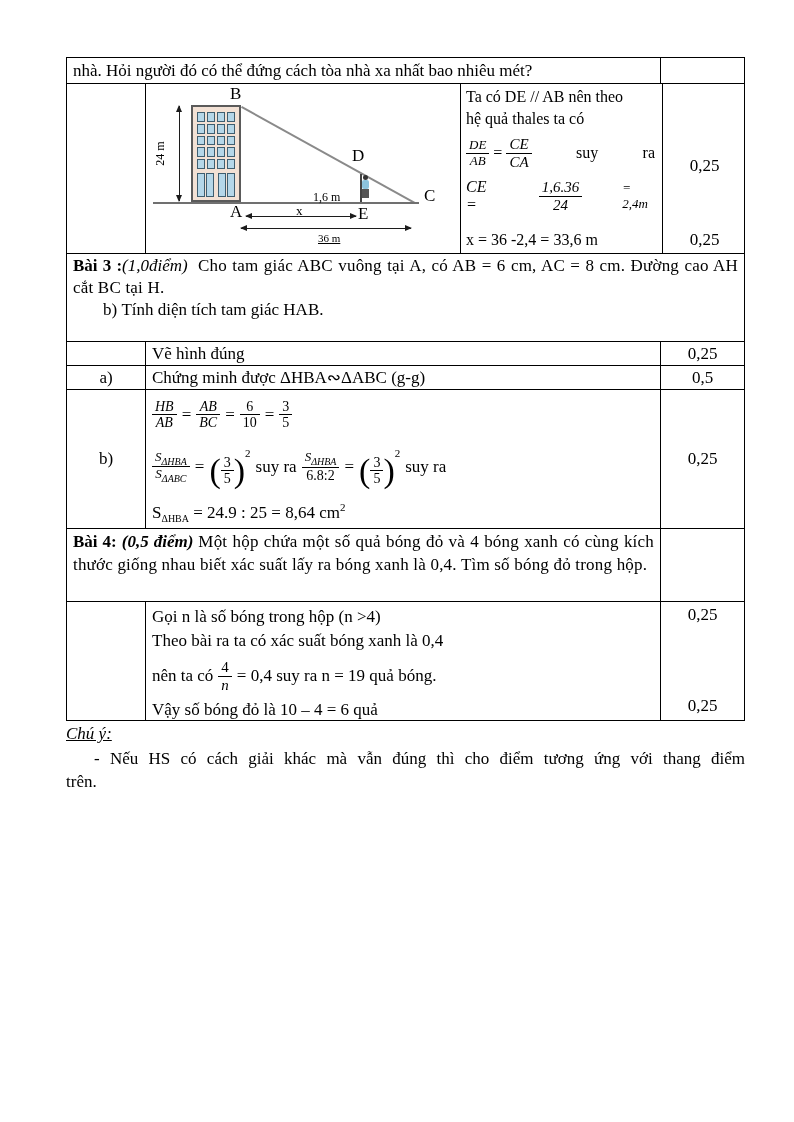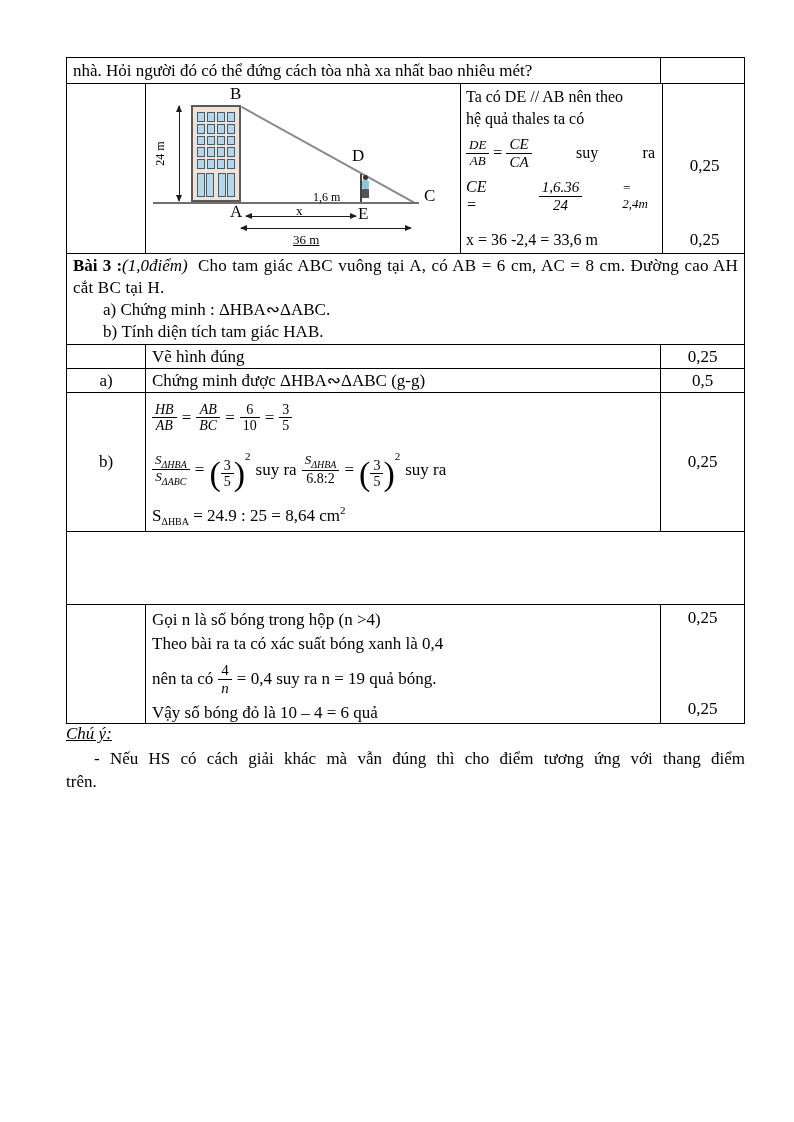--- a/index.html
+++ b/index.html
@@ -126,21 +126,21 @@
           <span class="ptlabel" style="left:206px;top:62px;">D</span>
           <span class="ptlabel" style="left:278px;top:102px;">C</span>
           <span class="ptlabel" style="left:84px;top:118px;">A</span>
           <span class="ptlabel" style="left:212px;top:120px;">E</span>
           <span class="smlabel" style="left:167px;top:106px;">1,6 m</span>
 
           <div class="harrow" style="left:100px;top:132px;width:110px;"></div>
           <span class="smlabel" style="left:150px;top:119px;font-size:13px;">x</span>
 
           <div class="harrow" style="left:95px;top:144px;width:170px;"></div>
-          <span class="smlabel" style="left:147px;top:148px;font-size:13px;text-decoration:underline;">36 m</span>
+          <span class="smlabel" style="left:172px;top:148px;font-size:11px;text-decoration:underline;">36 m</span>
         </div>
       </div>
       <div class="cell c-sol" style="font-size:16px;">
         <div style="line-height:22px;">Ta có DE // AB nên theo</div>
         <div style="line-height:22px;">hệ quả thales ta có</div>
         <div class="mrow" style="margin-top:6px;justify-content:space-between;padding-right:2px;">
           <span class="mrow" style="gap:4px;">
             <span class="fr it" style="font-size:13px;">
                 <span class="n">DE</span>
                 <span class="d">AB</span>
@@ -167,21 +167,20 @@
       <div class="cell c-pts">
         <span class="pts-abs" style="top:72px;">0,25</span>
         <span class="pts-abs" style="bottom:3px;">0,25</span>
       </div>
     </div>
 
     <div class="row" style="min-height:88px;">
       <div class="cell c-main just">
         <span class="b">Bài 3 :</span><span class="i">(1,0điểm)</span>&nbsp;
         <span class="sp">Cho tam giác ABC vuông tại A, có AB = 6 cm, AC = 8 cm. Đường cao AH cắt BC tại H.</span>
-        <div class="indent"><span>a)</span>&nbsp;<span>Chứng minh : ΔHBA∾ΔABC.</span></div>
         <div class="indent"><span>b)</span>&nbsp;<span>Tính diện tích tam giác HAB.</span></div>
       </div>
     </div>
 
     <div class="row" style="min-height:24px;">
       <div class="cell c-left"></div>
       <div class="cell c-main" style="line-height:21px;">Vẽ hình đúng</div>
       <div class="cell c-pts" style="line-height:21px;">0,25</div>
     </div>
 
@@ -233,20 +232,24 @@
         </div>
         <div style="margin-top:14px;">
           <span>S</span><sub>ΔHBA</sub>
           <span>= 24.9 : 25 = 8,64 cm</span><sup>2</sup>
         </div>
       </div>
       <div class="cell c-pts" style="display:flex;align-items:center;justify-content:center;">0,25</div>
     </div>
 
     <div class="row" style="min-height:73px;">
+      <div class="cell c-main just" style="line-height:23px;">
+        <span class="b">Bài 4:</span>&nbsp;<span class="b i">(0,5 điểm)</span>
+        <span class="sp">Một hộp chứa một số quả bóng đỏ và 4 bóng xanh có cùng kích thước giống nhau biết xác suất lấy ra bóng xanh là 0,4. Tìm số bóng đỏ trong hộp.</span>
+      </div>
       <div class="cell c-pts"></div>
     </div>
 
     <div class="row" style="height:118px;">
       <div class="cell c-left"></div>
       <div class="cell c-main">
         <div style="line-height:24px;margin-top:2px;">Gọi n là số bóng trong hộp (n &gt;4)</div>
         <div style="line-height:24px;">Theo bài ra ta có xác suất bóng xanh là 0,4</div>
         <div class="mrow" style="margin-top:6px;">
           <span>nên ta có</span>

